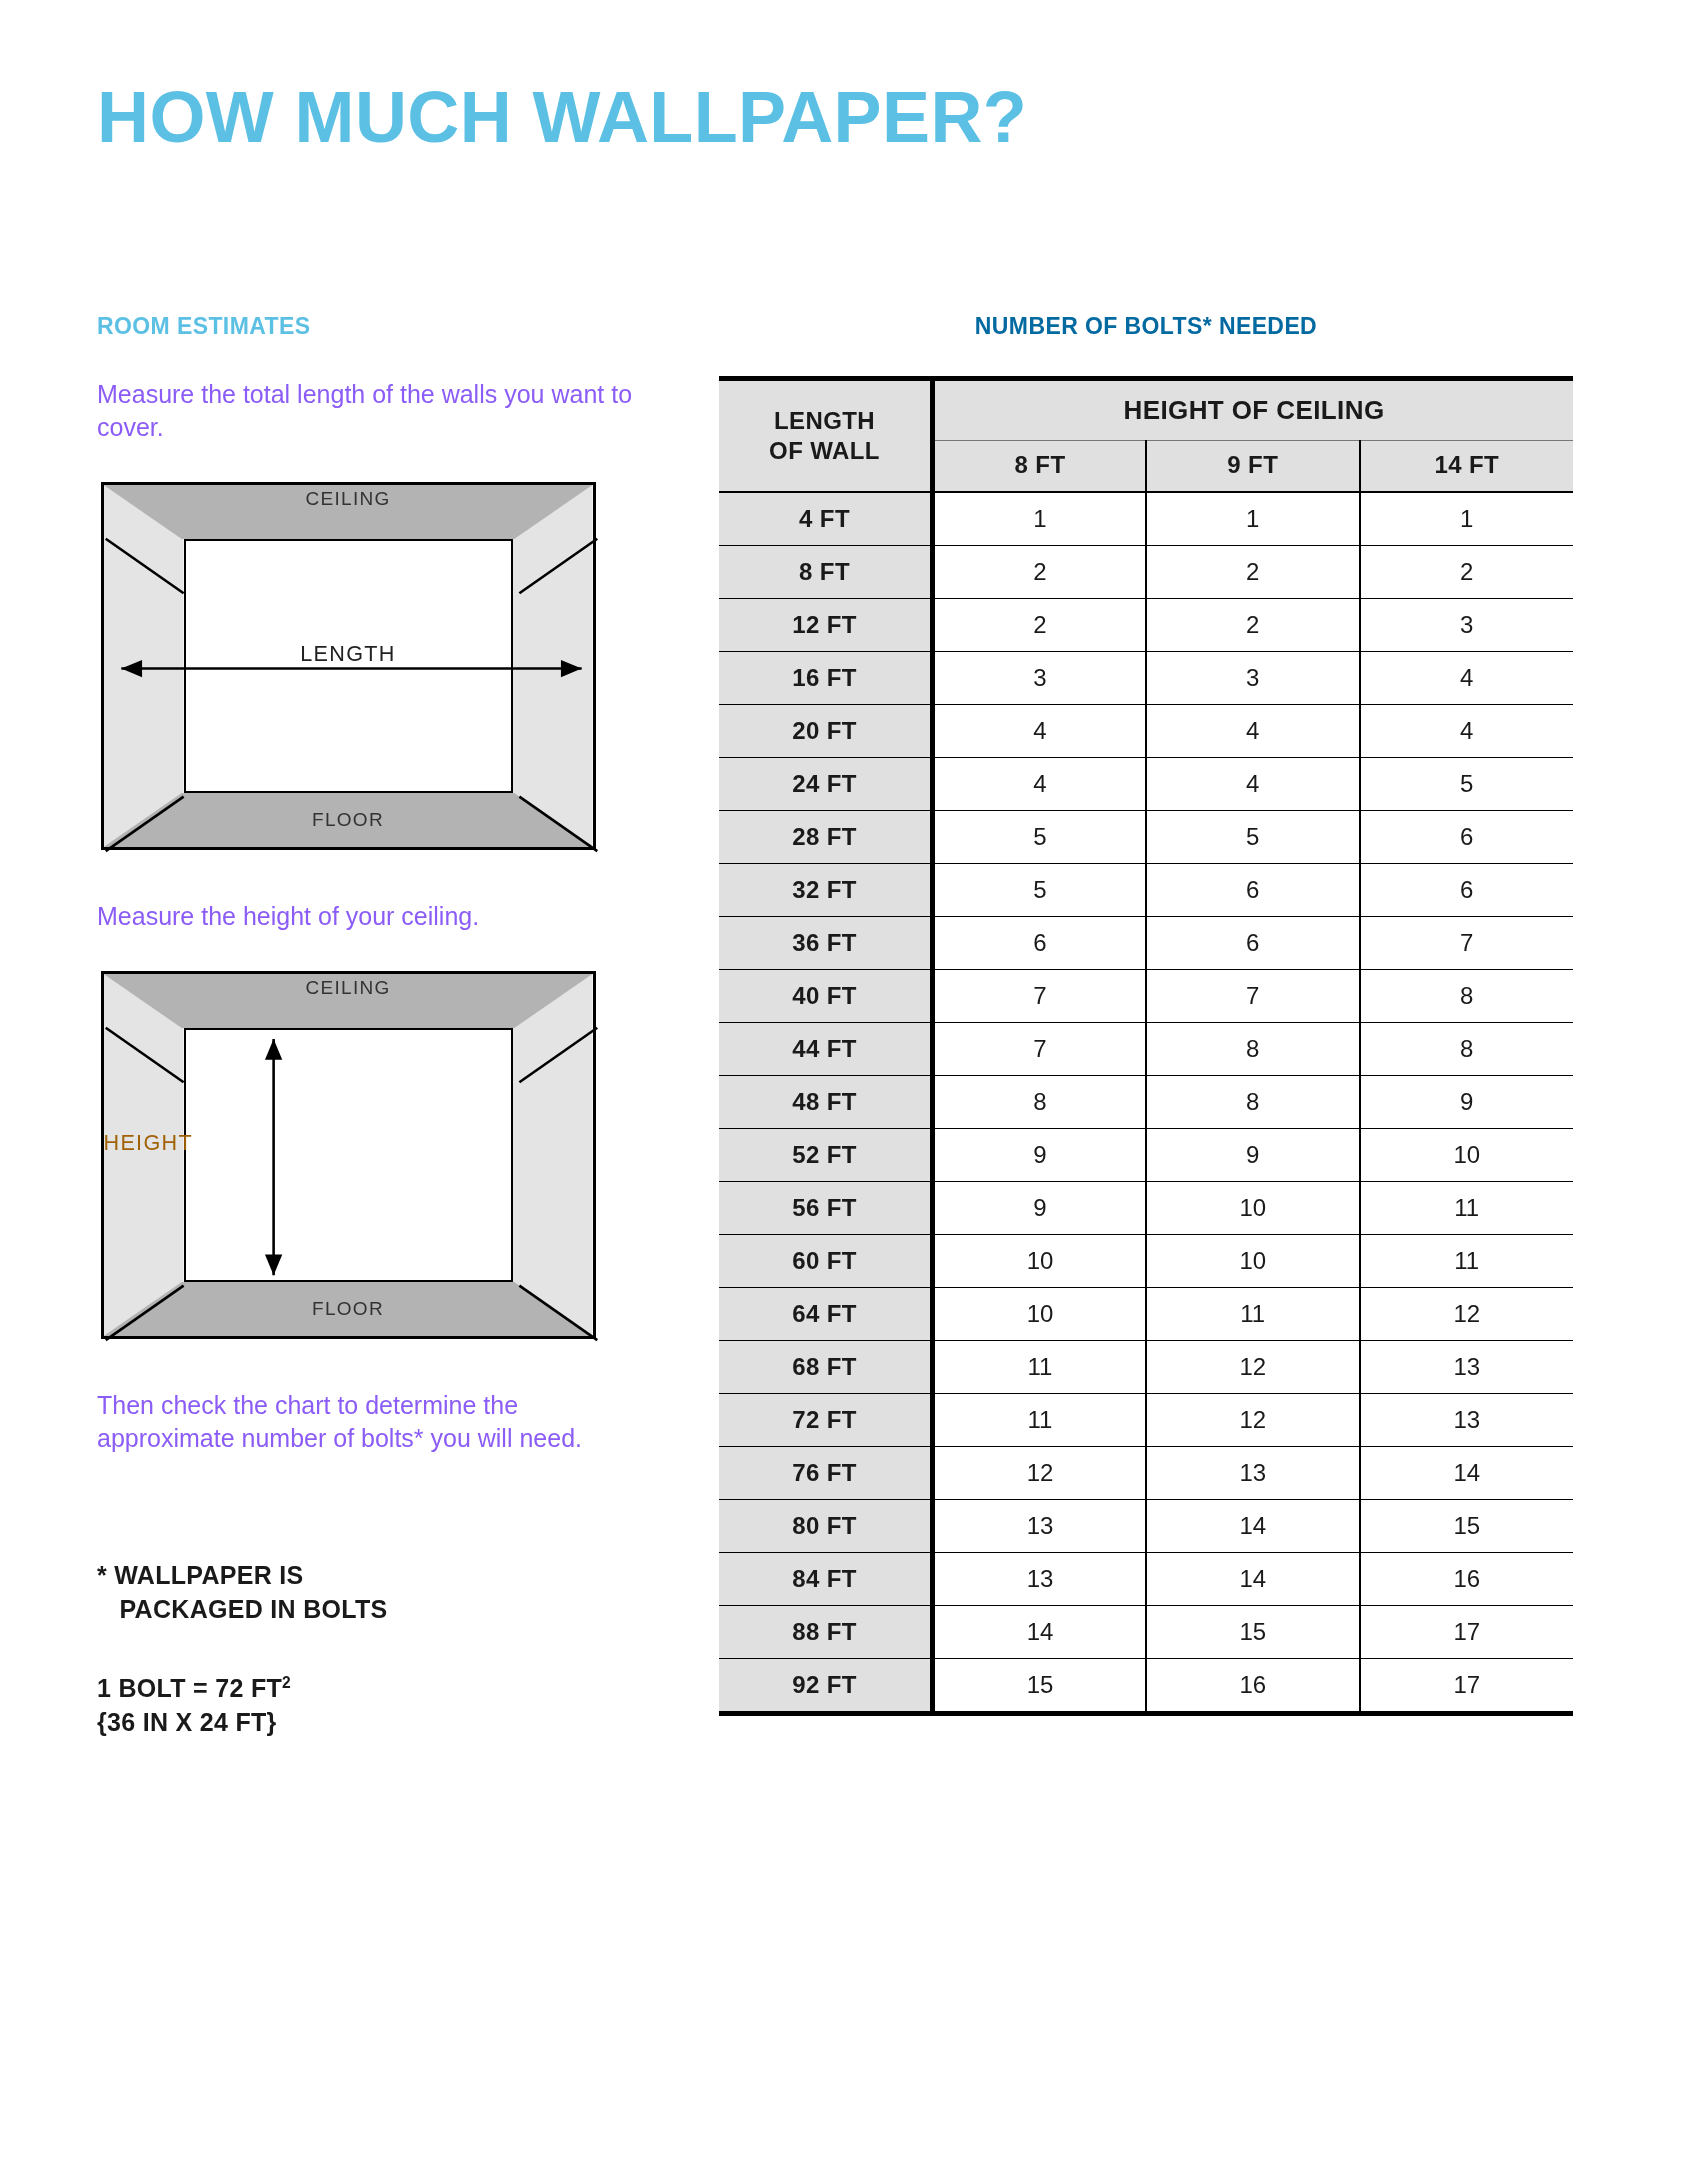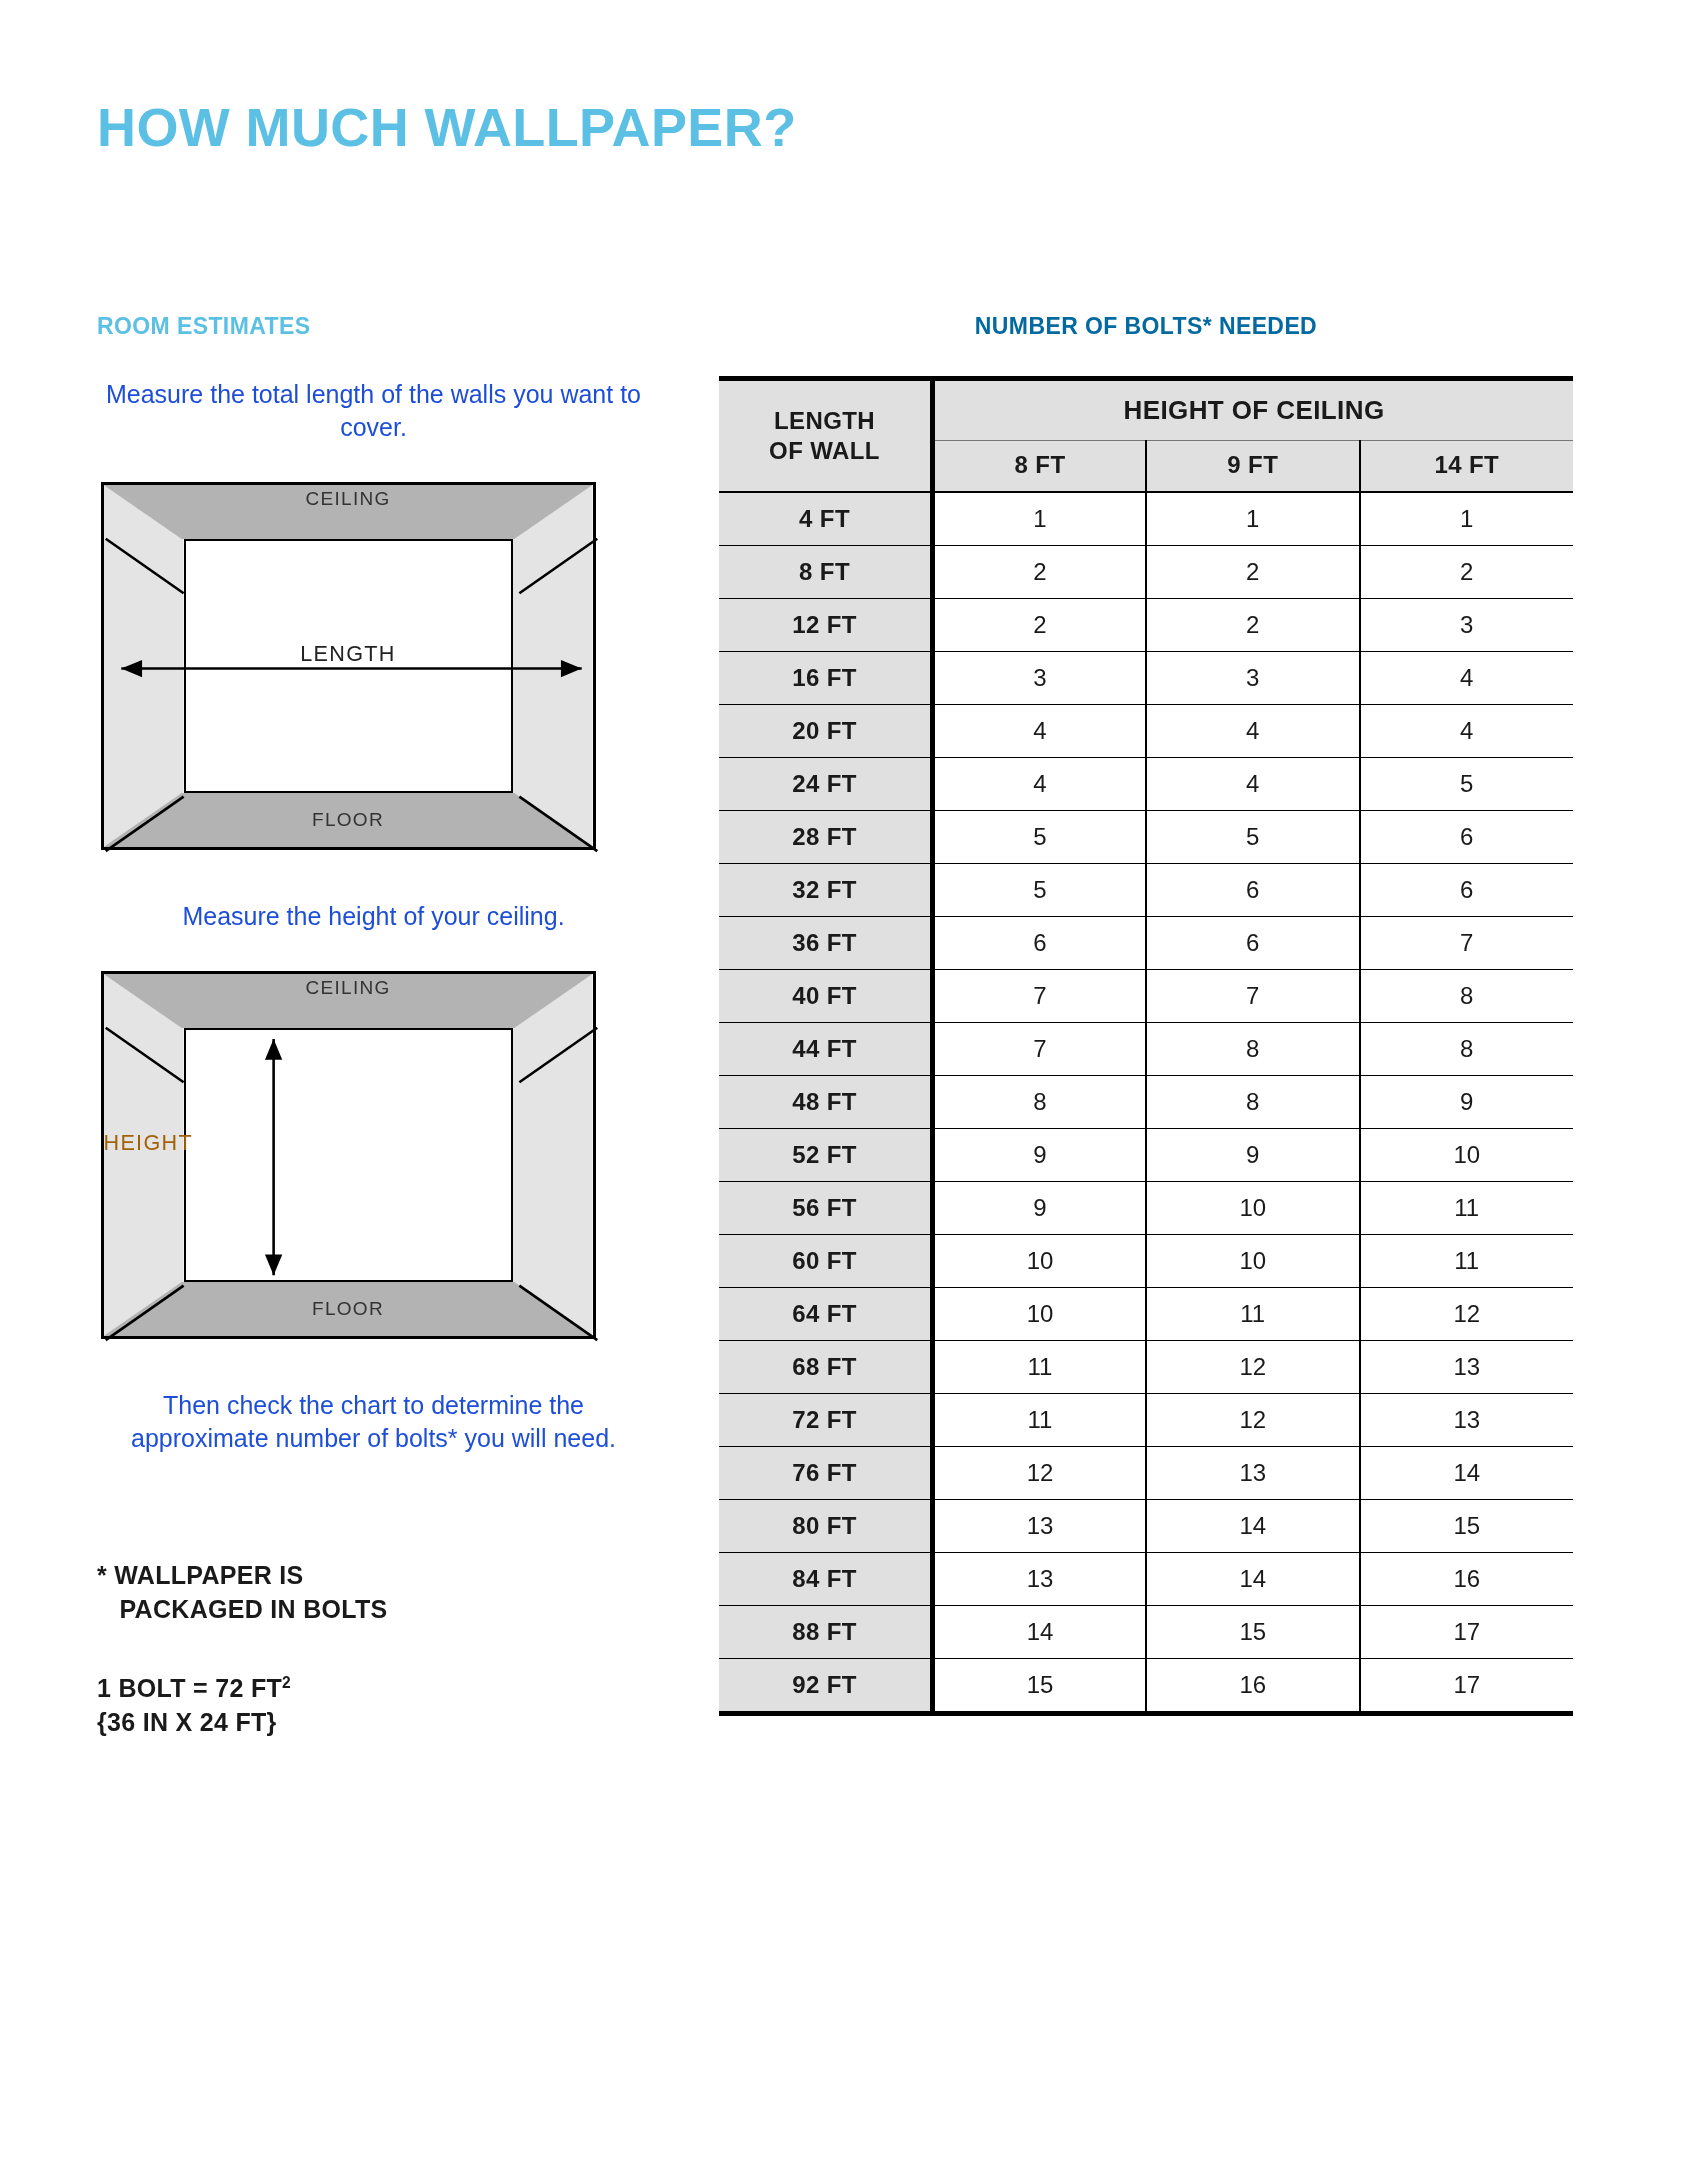--- a/index.html
+++ b/index.html
@@ -21,25 +21,24 @@
     width: 1683px;
     height: 2177px;
     box-sizing: border-box;
     padding: 0;
   }
 
   .main-title {
     position: absolute;
     left: 97px;
     top: 76px;
-    font-size: 54px;
+    font-size: 72px;
     font-weight: bold;
     color: #5bc0e4;
     letter-spacing: 0.4px;
-    margin-top: 20px;
   }
 
   
   .left-col {
     position: absolute;
     left: 97px;
     top: 313px;
     width: 553px;
   }
 
@@ -47,23 +46,22 @@
     font-size: 23px;
     font-weight: bold;
     color: #5bc0e4;
     letter-spacing: 0.4px;
     margin: 0 0 38px 0;
   }
 
   .body-text {
     font-size: 25px;
     line-height: 1.32;
-    color: #1d4ed8;
+    color: #8b5cf6;
     margin: 0;
-    text-align: center;
   }
 
   
   .room-diagram {
     position: relative;
     width: 495px;
     height: 368px;
     border: 3.5px solid #000;
     box-sizing: border-box;
     background: #ffffff;

